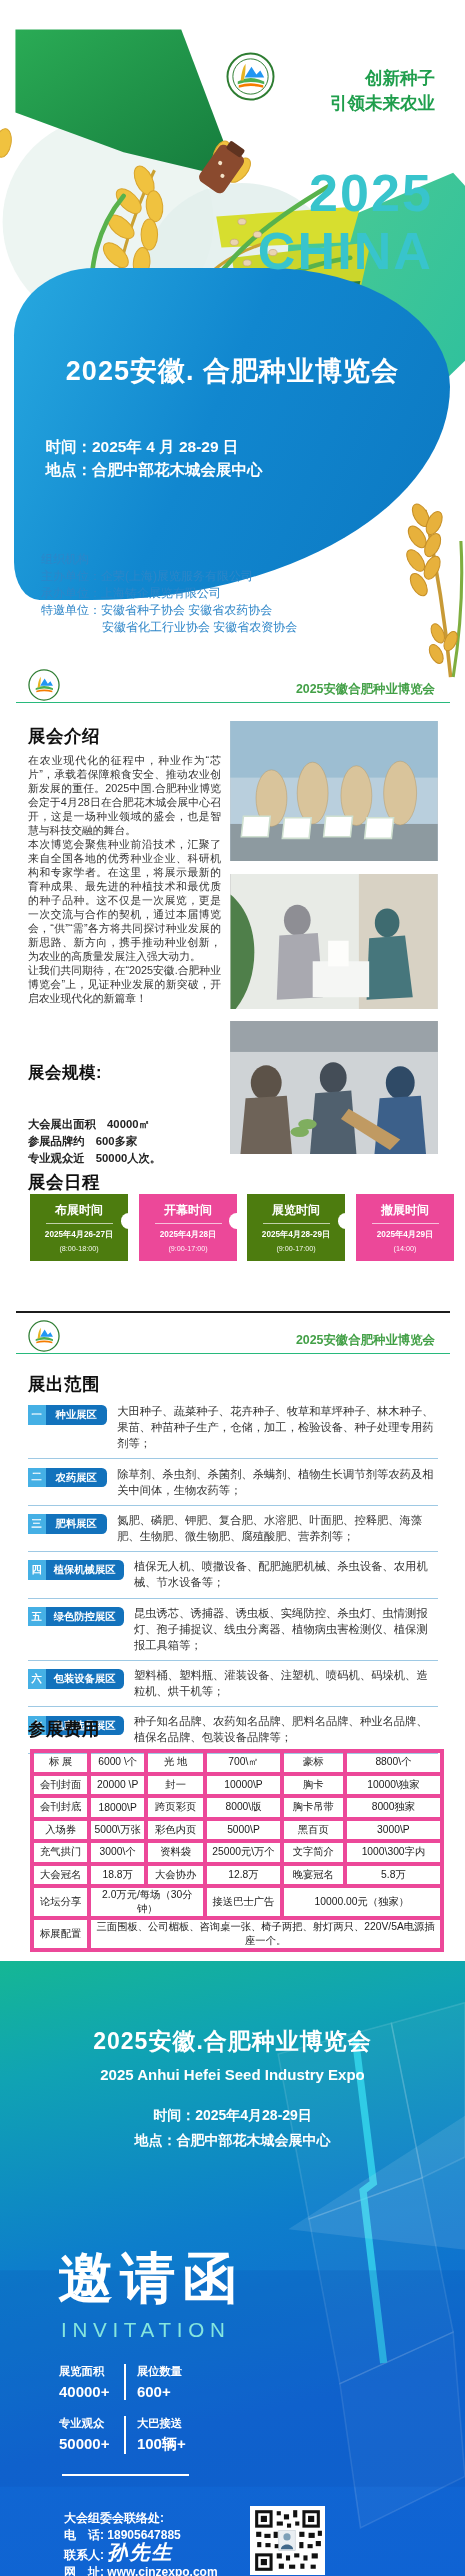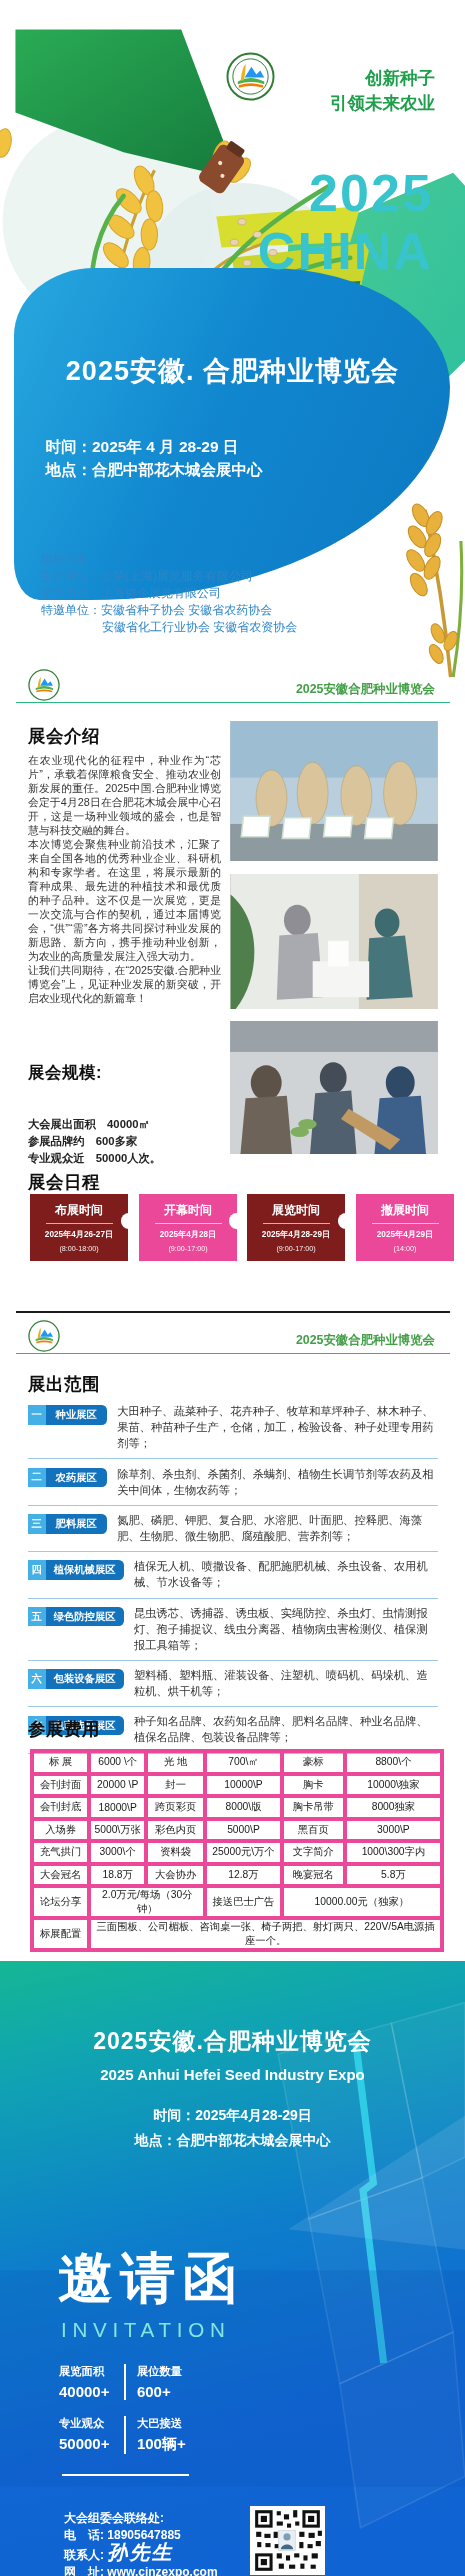--- a/index.html
+++ b/index.html
@@ -33,21 +33,21 @@
   
   .intro-text{left:28px;top:753px;width:193px;font-size:10.8px;line-height:14px;color:#333;text-align:justify;}
   .intro-text p{margin:0;}
   .photo{left:230px;width:208px;overflow:hidden;background:#ccc;}
 
   
   .scale-items{left:28px;top:1116px;font-size:11.3px;font-weight:700;color:#222;line-height:17px;}
 
   
   .card{position:absolute;top:1194px;width:98px;height:67px;text-align:center;color:#fff;}
-  .card.blue{background:#7f1d1d;}
+  .card.blue{background:#4d7c0f;}
   .card.green{background:#ec4899;}
   .card .ct{font-size:12px;font-weight:800;margin-top:8.2px;}
   .card .cl{height:1px;background:rgba(255,255,255,.65);width:67px;margin:4.1px auto 5.2px auto;}
   .card .cd{font-size:8.2px;font-weight:700;}
   .card .cm{font-size:7.2px;margin-top:3.1px;opacity:.95;}
   .notch{position:absolute;top:1213px;width:15.5px;height:15.5px;border-radius:50%;background:#fff;z-index:5;}
 
   
   .scope-rows{left:28px;top:1397px;width:410px;}
   .scope-row{display:flex;align-items:flex-start;padding:6.2px 0 7.2px 0;border-bottom:0.5px solid #9ec9e4;}

